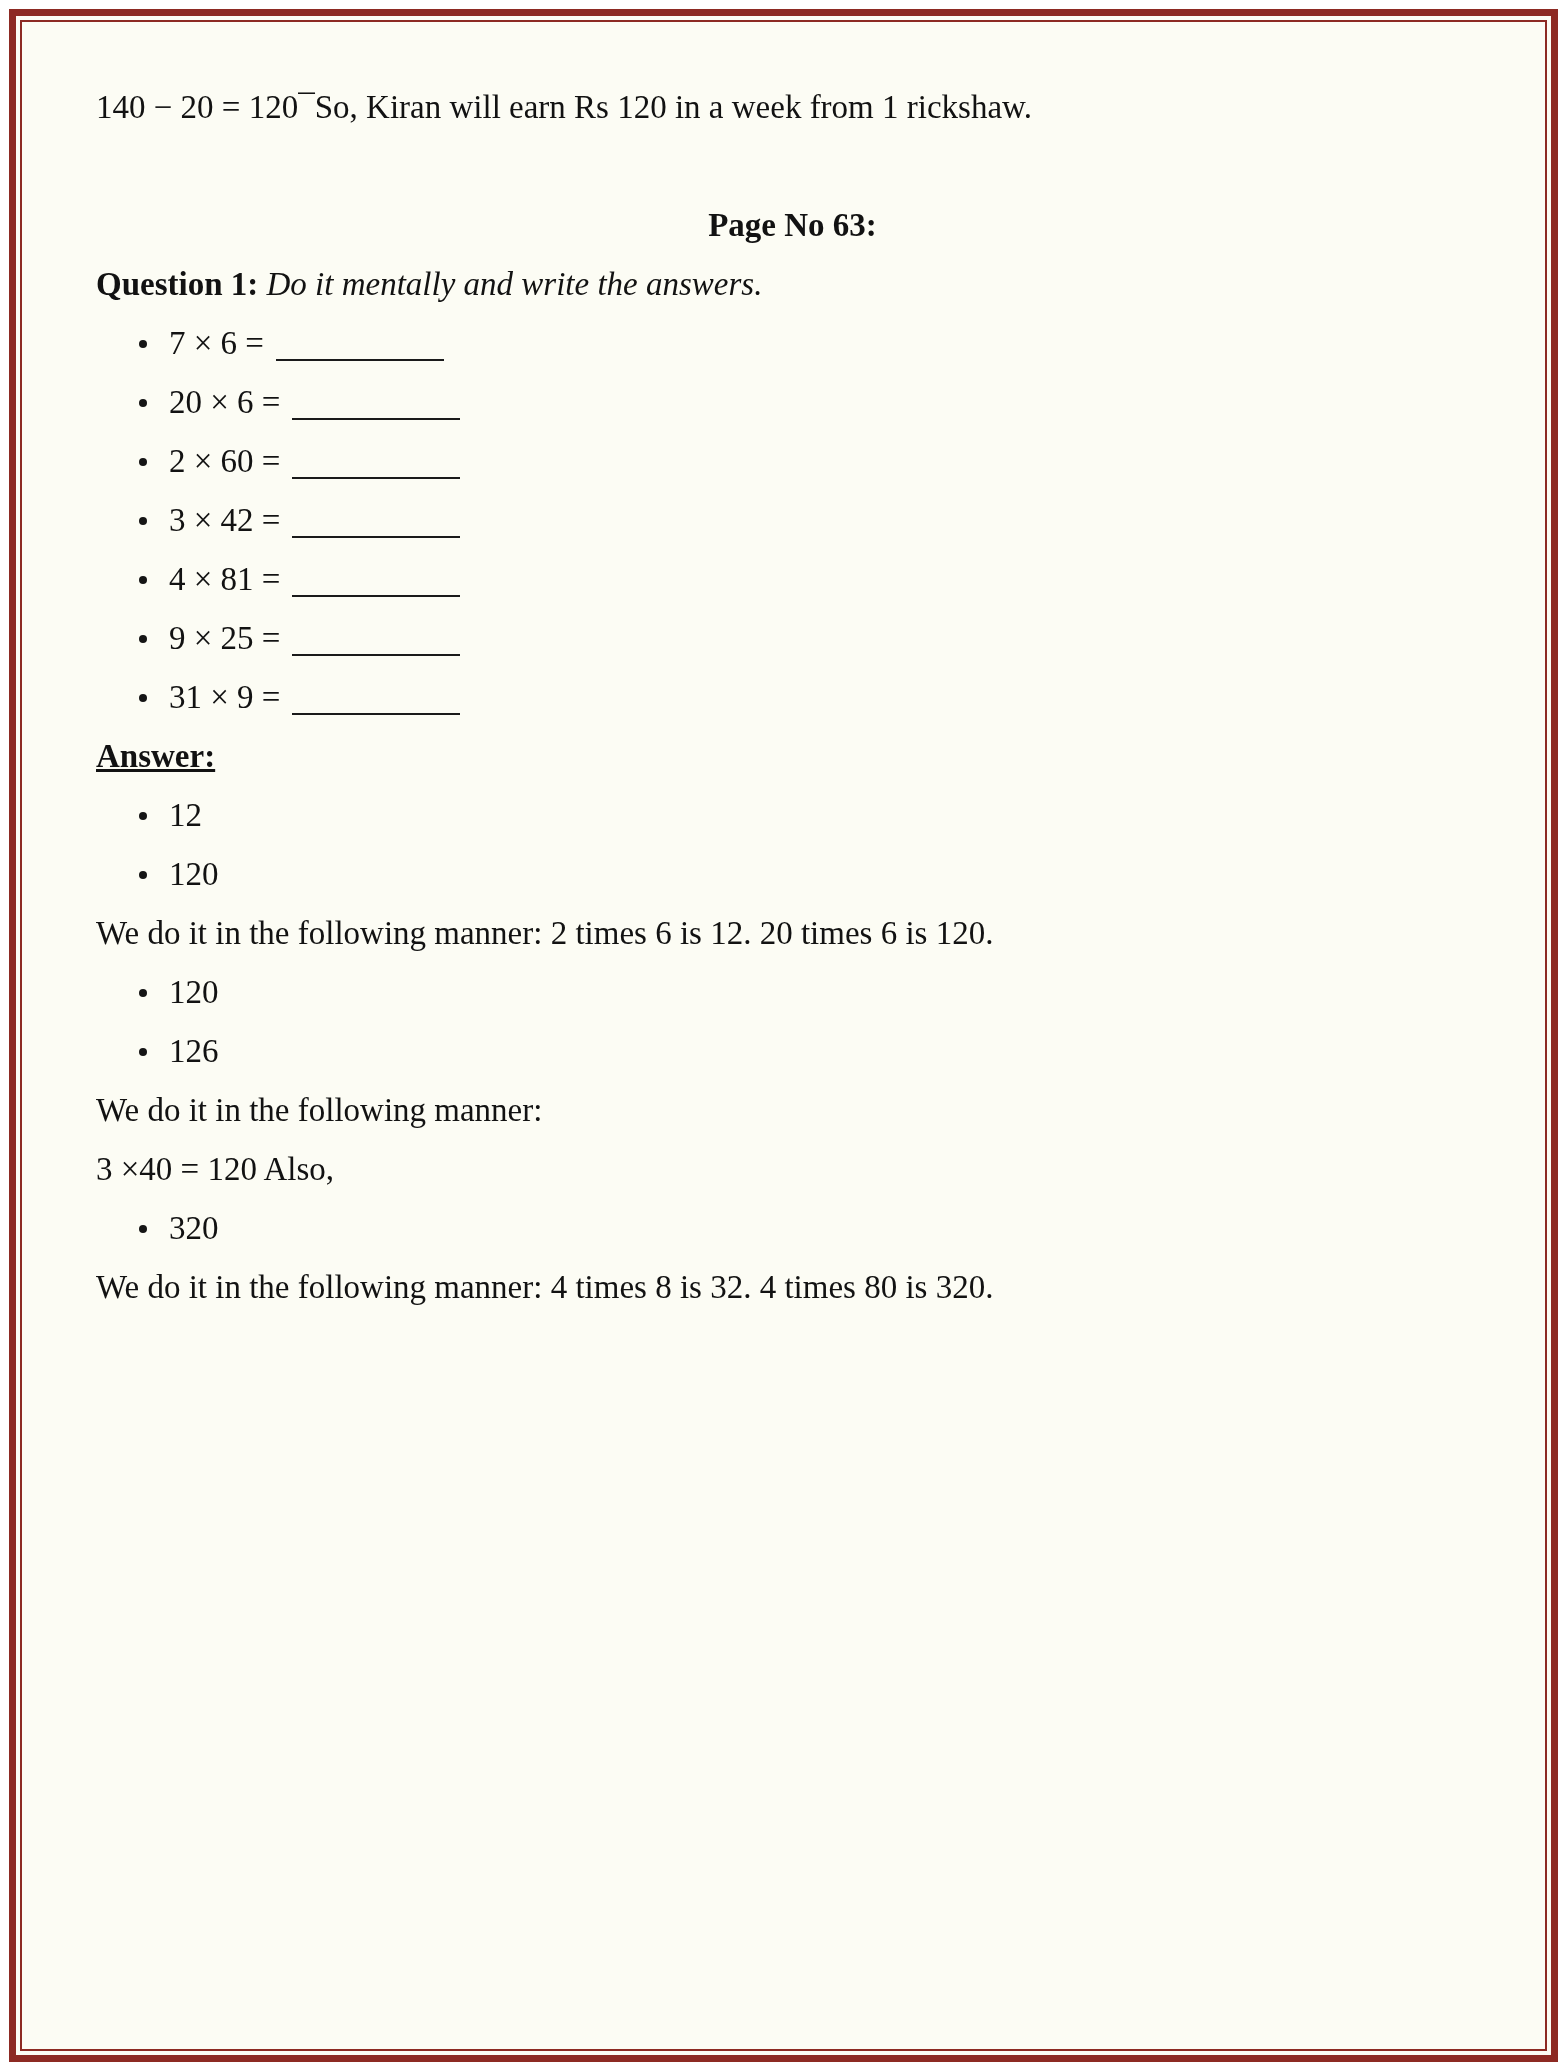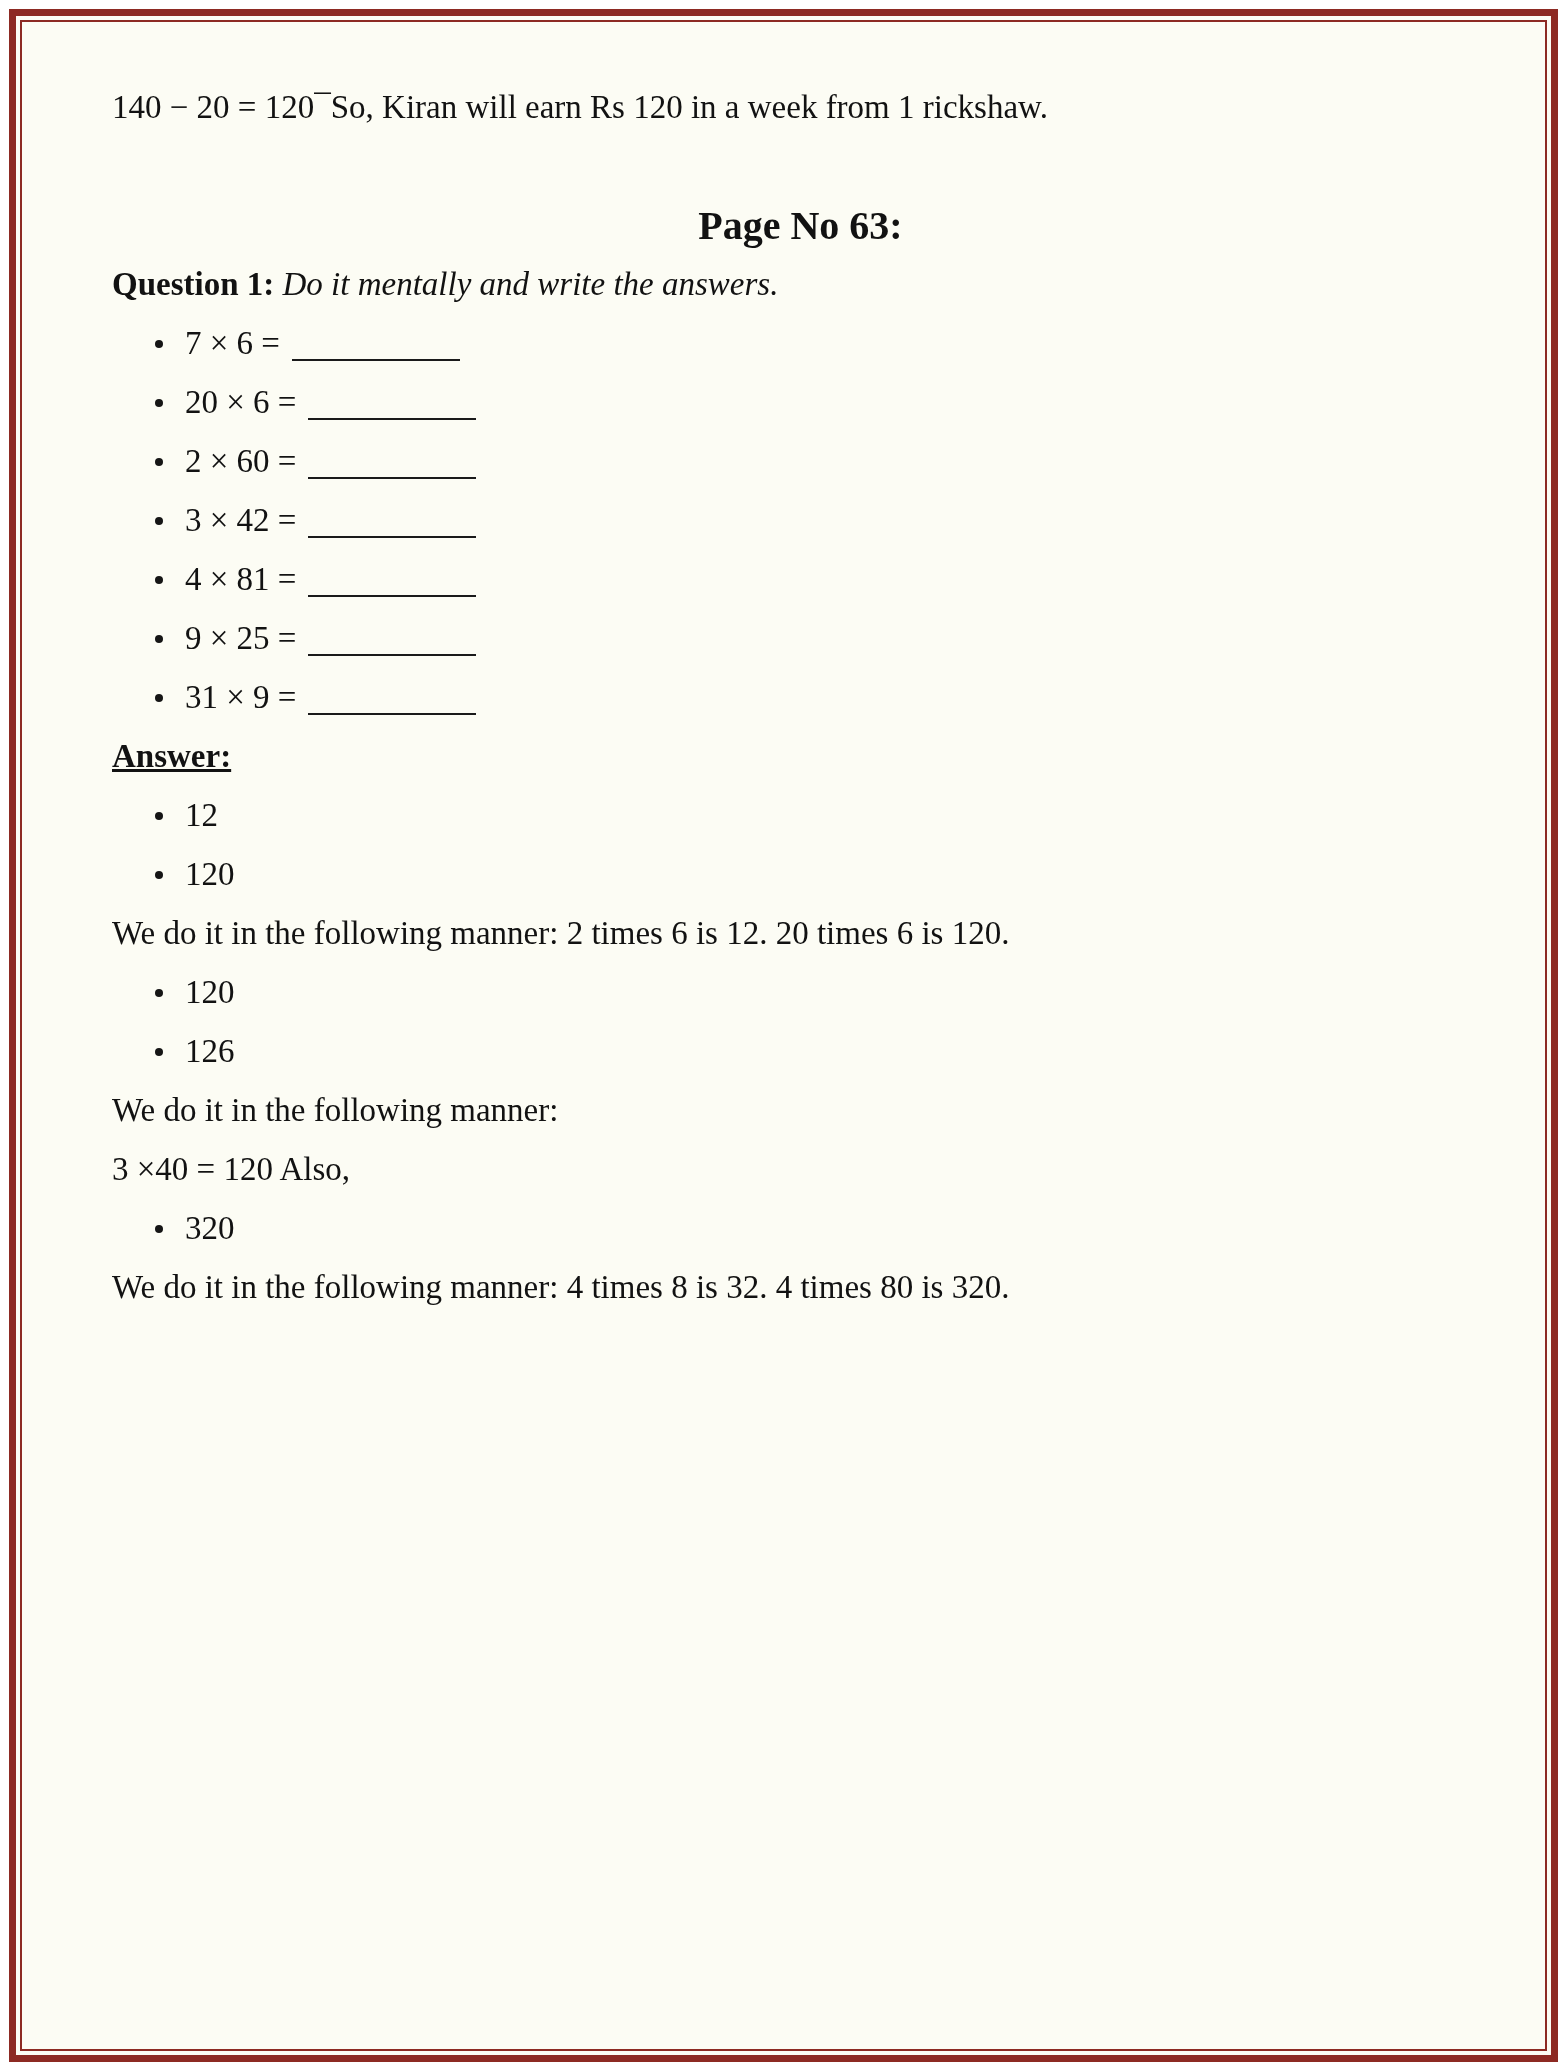--- a/index.html
+++ b/index.html
@@ -21,35 +21,35 @@
     border: 7px solid #8d2a23;
     background: #fcfcf4;
   }
   .frame-inner {
     position: absolute;
     left: 4px; top: 4px; right: 4px; bottom: 4px;
     border: 2px solid #8d2a23;
   }
   .content {
     position: absolute;
-    left: 112px;
+    left: 96px;
     right: 78px;
     top: 78px;
     font-size: 33px;
     line-height: 59px;
   }
   .content p {
     margin: 0;
   }
   p.intro {
     margin-bottom: 59px;
   }
   .page-heading {
     margin: 0;
-    font-size: 40px;
+    font-size: 33px;
     font-weight: bold;
     text-align: center;
     line-height: 59px;
   }
   .question-line .q-label {
     font-weight: bold;
     margin-top: 8px;
   }
   .question-line .q-text {
     font-weight: normal;

